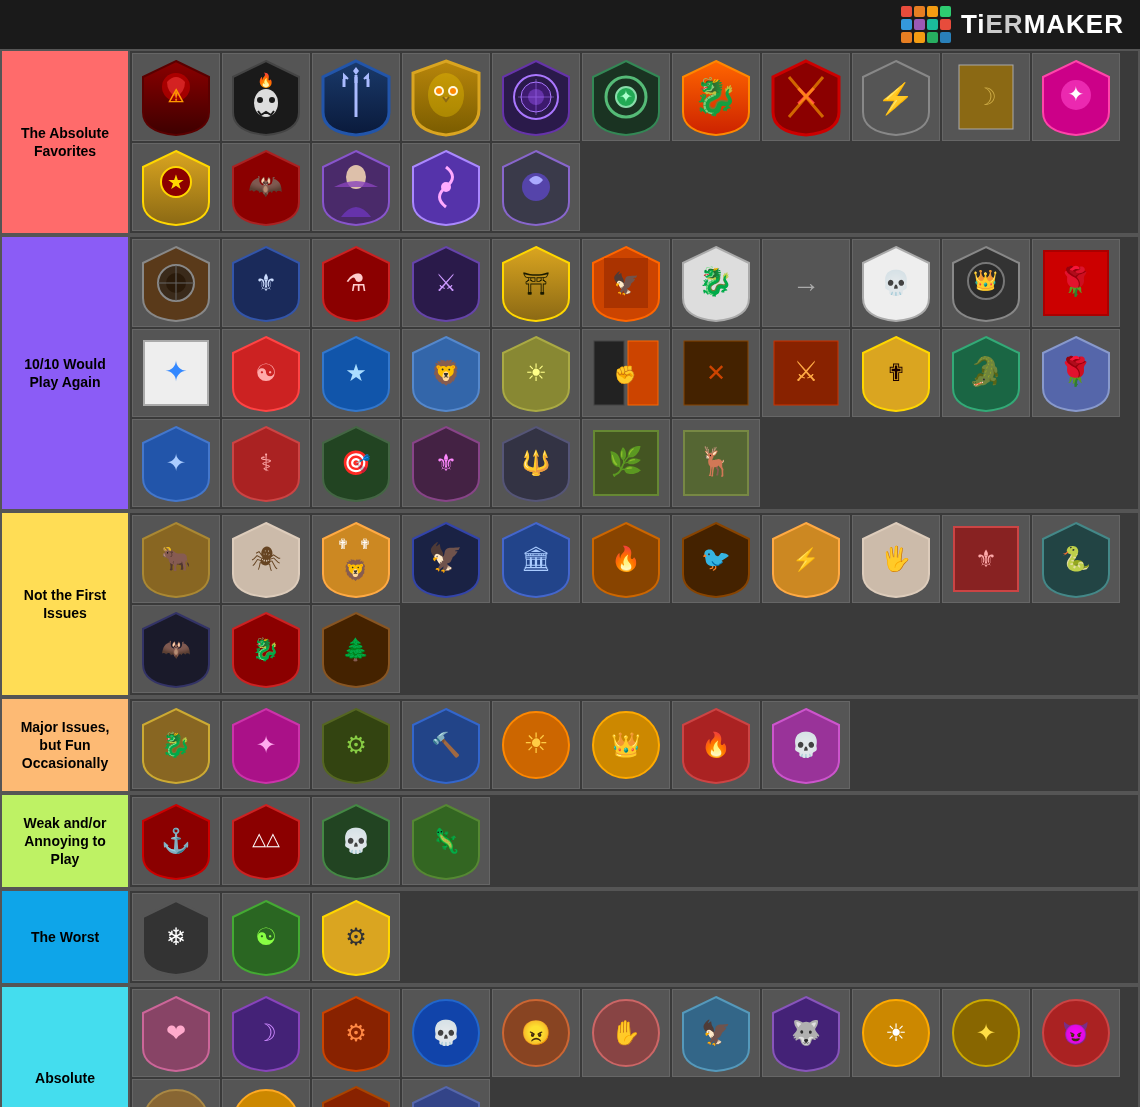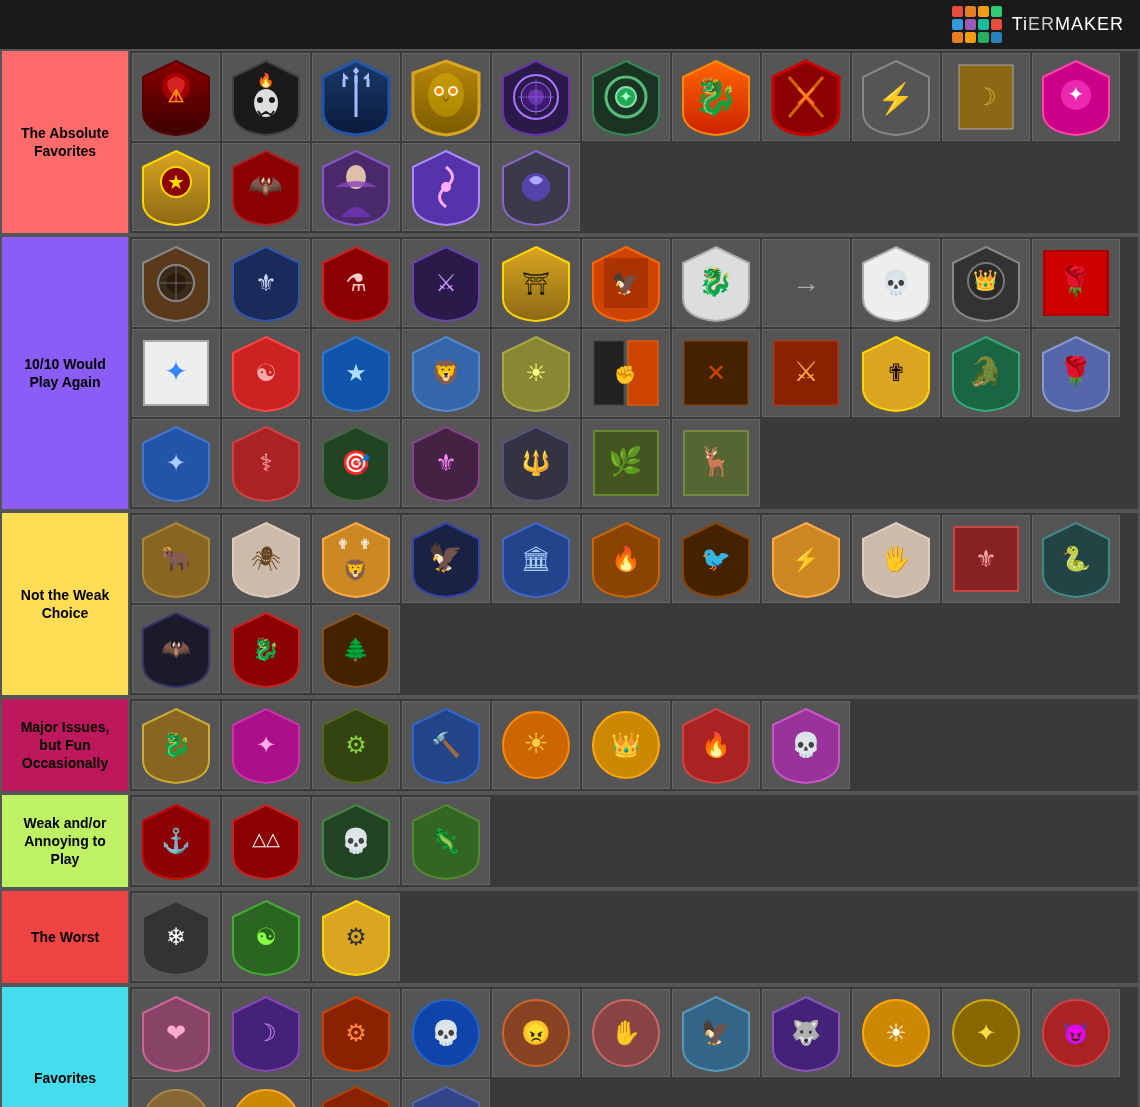--- a/index.html
+++ b/index.html
@@ -45,22 +45,22 @@
       justify-content: center;
       overflow: hidden;
       position: relative;
       border: 1px solid #666;
     }
     .item svg {
       width: 80px;
       height: 80px;
     }
     .logo-text {
-      font-size: 18px;
-      font-weight: normal;
+      font-size: 26px;
+      font-weight: bold;
       color: white;
       letter-spacing: 1px;
     }
     .logo-text span {
       color: #ccc;
     }
     .page-wrapper {
       position: relative;
     }
     .logo-bar {
@@ -474,21 +474,21 @@
         <svg viewBox="0 0 74 80">
             <rect x="5" y="8" width="64" height="64" fill="#556633" stroke="#778844" stroke-width="2"></rect>
             <text x="37" y="48" text-anchor="middle" font-size="28" fill="#aaffaa">🦌</text>
           </svg>
       </div>
     </div>
   </div>
 
   <div class="tier-row" style="min-height:180px">
     <div class="tier-label" style="background:#ffdd55">
-      <span>Not the Weak Choice</span>
+      <span>Not the First Issues</span>
     </div>
     <div class="tier-items">
 
       <div class="item">
         <svg viewBox="0 0 74 80">
             <path d="M37 4 L70 20 L70 55 Q70 75 37 78 Q4 75 4 55 L4 20 Z" fill="#886622" stroke="#aa8833" stroke-width="2"></path>
             <text x="37" y="48" text-anchor="middle" font-size="24" fill="#ffcc88">🐂</text>
           </svg>
       </div>
       <div class="item">
@@ -569,21 +569,21 @@
       <div class="item">
         <svg viewBox="0 0 74 80">
             <path d="M37 4 L70 20 L70 55 Q70 75 37 78 Q4 75 4 55 L4 20 Z" fill="#442200" stroke="#885522" stroke-width="2"></path>
             <text x="37" y="48" text-anchor="middle" font-size="22" fill="#cc8844">🌲</text>
           </svg>
       </div>
     </div>
   </div>
 
   <div class="tier-row" style="min-height:92px">
-    <div class="tier-label" style="background:#be185d">
+    <div class="tier-label" style="background:#fdba74">
       <span>Major Issues, but Fun Occasionally</span>
     </div>
     <div class="tier-items">
       <div class="item">
         <svg viewBox="0 0 74 80">
             <path d="M37 4 L70 20 L70 55 Q70 75 37 78 Q4 75 4 55 L4 20 Z" fill="#886622" stroke="#ccaa33" stroke-width="2"></path>
             <text x="37" y="48" text-anchor="middle" font-size="24" fill="#ffcc44">🐉</text>
           </svg>
       </div>
       <div class="item">
@@ -657,21 +657,21 @@
       <div class="item">
         <svg viewBox="0 0 74 80">
             <path d="M37 4 L70 20 L70 55 Q70 75 37 78 Q4 75 4 55 L4 20 Z" fill="#336622" stroke="#558833" stroke-width="2"></path>
             <text x="37" y="48" text-anchor="middle" font-size="24" fill="#aaff44">🦎</text>
           </svg>
       </div>
     </div>
   </div>
 
   <div class="tier-row" style="min-height:92px">
-    <div class="tier-label" style="background:#ef4444">
+    <div class="tier-label" style="background:#0ea5e9">
       <span>The Worst</span>
     </div>
     <div class="tier-items">
       <div class="item">
         <svg viewBox="0 0 74 80">
             <path d="M37 4 L70 20 L70 55 Q70 75 37 78 Q4 75 4 55 L4 20 Z" fill="#333" stroke="#555" stroke-width="2"></path>
             <text x="37" y="48" text-anchor="middle" font-size="24" fill="#ffffff">❄</text>
           </svg>
       </div>
       <div class="item">
@@ -684,21 +684,21 @@
         <svg viewBox="0 0 74 80">
             <path d="M37 4 L70 20 L70 55 Q70 75 37 78 Q4 75 4 55 L4 20 Z" fill="#daa520" stroke="#ffd700" stroke-width="2"></path>
             <text x="37" y="48" text-anchor="middle" font-size="24" fill="#333">⚙</text>
           </svg>
       </div>
     </div>
   </div>
 
   <div class="tier-row" style="min-height:180px">
     <div class="tier-label" style="background:#44ddee">
-      <span>Favorites</span>
+      <span>Absolute</span>
     </div>
     <div class="tier-items">
 
       <div class="item">
         <svg viewBox="0 0 74 80">
             <path d="M37 4 L70 20 L70 55 Q70 75 37 78 Q4 75 4 55 L4 20 Z" fill="#884466" stroke="#cc6699" stroke-width="2"></path>
             <text x="37" y="48" text-anchor="middle" font-size="24" fill="#ffaacc">❤</text>
           </svg>
       </div>
       <div class="item">

